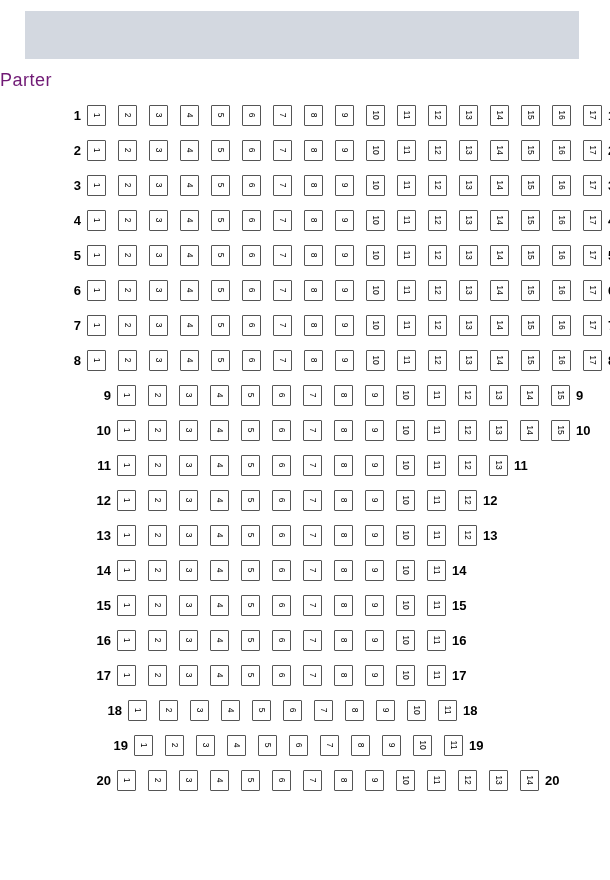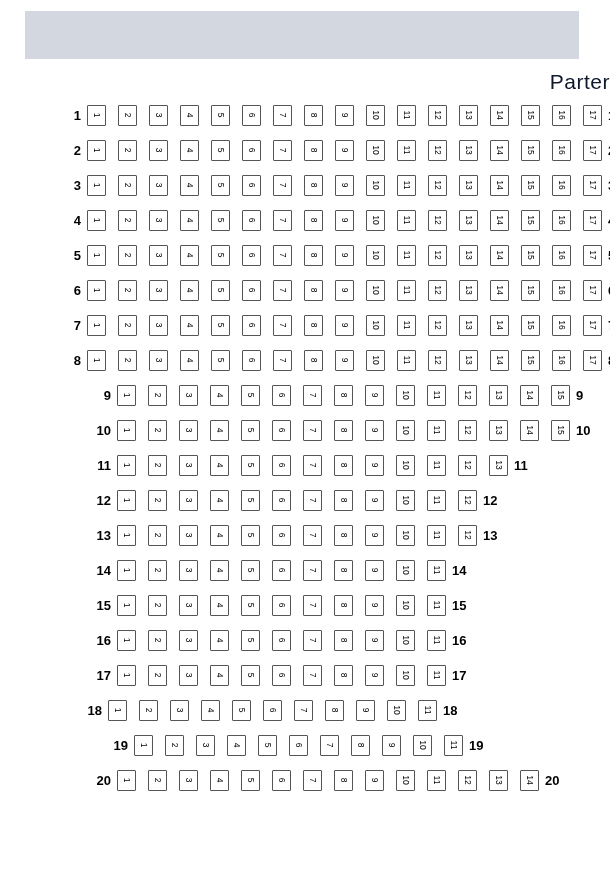--- a/index.html
+++ b/index.html
@@ -28,25 +28,25 @@
     width: 554px;
     height: 48px;
     background: #d3d8e0;
   }
   
   .section-title {
     position: absolute;
     left: 0;
     top: 70px;
     width: 610px;
-    text-align: right;
-    font-size: 21px;
+    text-align: left;
+    font-size: 18px;
     font-weight: normal;
     letter-spacing: 0.5px;
-    color: #0f172a;
+    color: #701a75;
   }
   
   .row {
     position: absolute;
     height: 26px;
     display: flex;
     align-items: center;
     white-space: nowrap;
   }
   .row-label {
@@ -939,21 +939,21 @@
           </div>
           <div class="seat">
             <span class="seat-num">10</span>
           </div>
           <div class="seat">
             <span class="seat-num">11</span>
           </div>
         </div>
         <div class="row-label right">17</div>
       </div>
-      <div class="row" style="left: 76px; top: 697px;">
+      <div class="row" style="left: 96px; top: 697px;">
         <div class="row-label left">18</div>
         <div class="seats">
           <div class="seat">
             <span class="seat-num">1</span>
           </div>
           <div class="seat">
             <span class="seat-num">2</span>
           </div>
           <div class="seat">
             <span class="seat-num">3</span>

